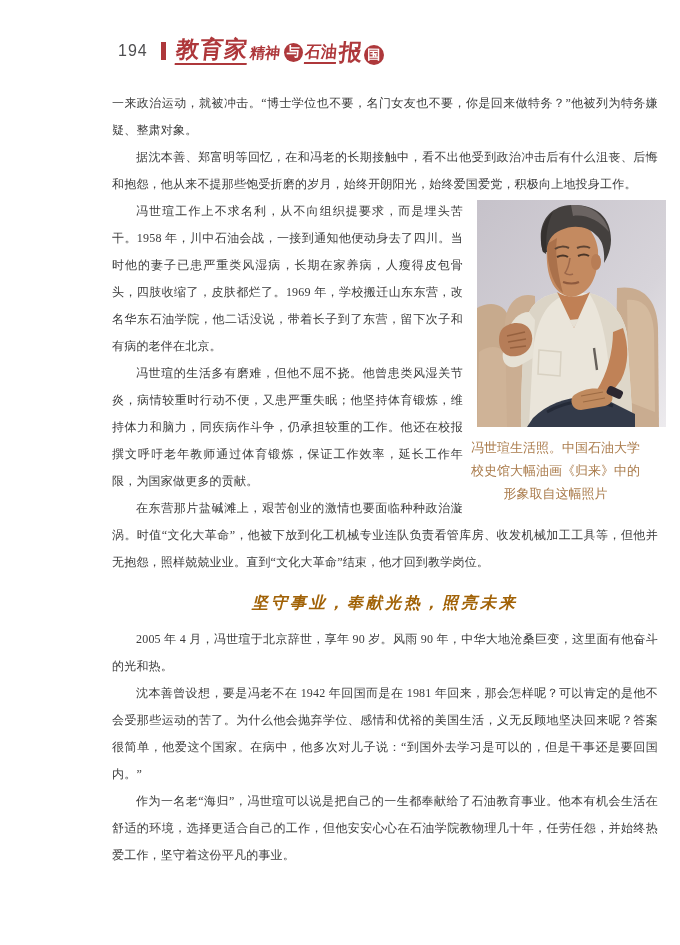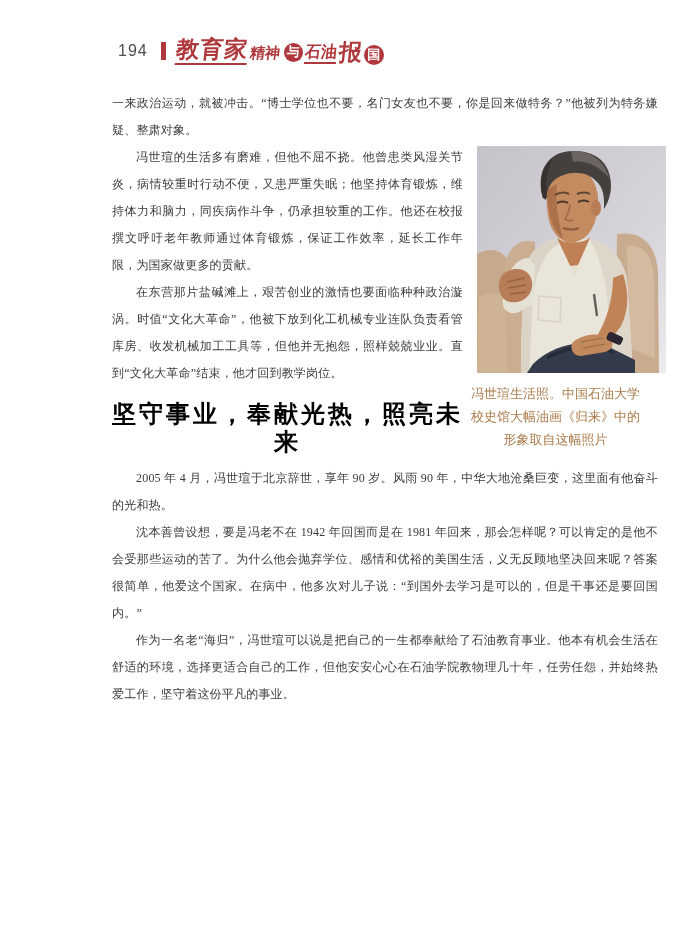--- a/index.html
+++ b/index.html
@@ -100,25 +100,26 @@
     line-height: 23px;
     text-align: center;
     color: #aa7b4b;
     text-indent: 0;
   }
   
   .section-heading {
     clear: none;
     margin: 13px 0 9px 0;
     text-align: center;
-    font-size: 24px;
+    font-size: 16px;
     line-height: 28px;
     font-weight: bold;
+    font-style: italic;
     letter-spacing: 3px;
-    color: #000000;
+    color: #a16207;
   }
 </style>
 </head>
 <body>
 
 <div class="page">
 
   <header class="page-header">
     <span class="pagenum">194</span>
     <span class="redbar"></span>
@@ -128,20 +129,21 @@
       <span class="lg-circle">与</span>
       <span class="lg lg-d">石油</span>
       <span class="lg lg-e">报</span>
       <span class="lg-circle lg-f">国</span>
     </span>
   </header>
 
   <main class="page-body">
 
     <p class="no-indent">一来政治运动，就被冲击。“博士学位也不要，名门女友也不要，你是回来做特务？”他被列为特务嫌疑、整肃对象。</p>
+    <p>据沈本善、郑富明等回忆，在和冯老的长期接触中，看不出他受到政治冲击后有什么沮丧、后悔和抱怨，他从来不提那些饱受折磨的岁月，始终开朗阳光，始终爱国爱党，积极向上地投身工作。</p>
 
     <figure class="photo-figure">
       <svg class="photo-frame" viewBox="0 0 189 227" xmlns="http://www.w3.org/2000/svg" role="img">
         <defs>
           <linearGradient id="wallGrad" x1="0" y1="0" x2="1" y2="1">
             <stop offset="0" stop-color="#c6c2ca"></stop>
             <stop offset="0.65" stop-color="#d7d4da"></stop>
             <stop offset="1" stop-color="#edebee"></stop>
           </linearGradient>
         </defs>
@@ -189,20 +191,21 @@
         <path d="M104,196 L126,192 M106,202 L128,198" stroke="#9c6b44" stroke-width="1.2" fill="none"></path>
 
         <rect x="130" y="188" width="16" height="9" rx="3" transform="rotate(24 138 192)" fill="#2c2730"></rect>
 
         <path d="M62,150 L84,152 L83,176 L61,174 Z" fill="none" stroke="#d8d1c2" stroke-width="1.5"></path>
         <line x1="117" y1="148" x2="120" y2="170" stroke="#66605a" stroke-width="2.4"></line>
       </svg>
       <figcaption>冯世瑄生活照。中国石油大学校史馆大幅油画《归来》中的形象取自这幅照片</figcaption>
     </figure>
 
+    <p>冯世瑄工作上不求名利，从不向组织提要求，而是埋头苦干。1958 年，川中石油会战，一接到通知他便动身去了四川。当时他的妻子已患严重类风湿病，长期在家养病，人瘦得皮包骨头，四肢收缩了，皮肤都烂了。1969 年，学校搬迁山东东营，改名华东石油学院，他二话没说，带着长子到了东营，留下次子和有病的老伴在北京。</p>
     <p>冯世瑄的生活多有磨难，但他不屈不挠。他曾患类风湿关节炎，病情较重时行动不便，又患严重失眠；他坚持体育锻炼，维持体力和脑力，同疾病作斗争，仍承担较重的工作。他还在校报撰文呼吁老年教师通过体育锻炼，保证工作效率，延长工作年限，为国家做更多的贡献。</p>
     <p>在东营那片盐碱滩上，艰苦创业的激情也要面临种种政治漩涡。时值“文化大革命”，他被下放到化工机械专业连队负责看管库房、收发机械加工工具等，但他并无抱怨，照样兢兢业业。直到“文化大革命”结束，他才回到教学岗位。</p>
 
     <h2 class="section-heading">坚守事业，奉献光热，照亮未来</h2>
 
     <p>2005 年 4 月，冯世瑄于北京辞世，享年 90 岁。风雨 90 年，中华大地沧桑巨变，这里面有他奋斗的光和热。</p>
     <p>沈本善曾设想，要是冯老不在 1942 年回国而是在 1981 年回来，那会怎样呢？可以肯定的是他不会受那些运动的苦了。为什么他会抛弃学位、感情和优裕的美国生活，义无反顾地坚决回来呢？答案很简单，他爱这个国家。在病中，他多次对儿子说：“到国外去学习是可以的，但是干事还是要回国内。”</p>
     <p>作为一名老“海归”，冯世瑄可以说是把自己的一生都奉献给了石油教育事业。他本有机会生活在舒适的环境，选择更适合自己的工作，但他安安心心在石油学院教物理几十年，任劳任怨，并始终热爱工作，坚守着这份平凡的事业。</p>
 
   </main>

